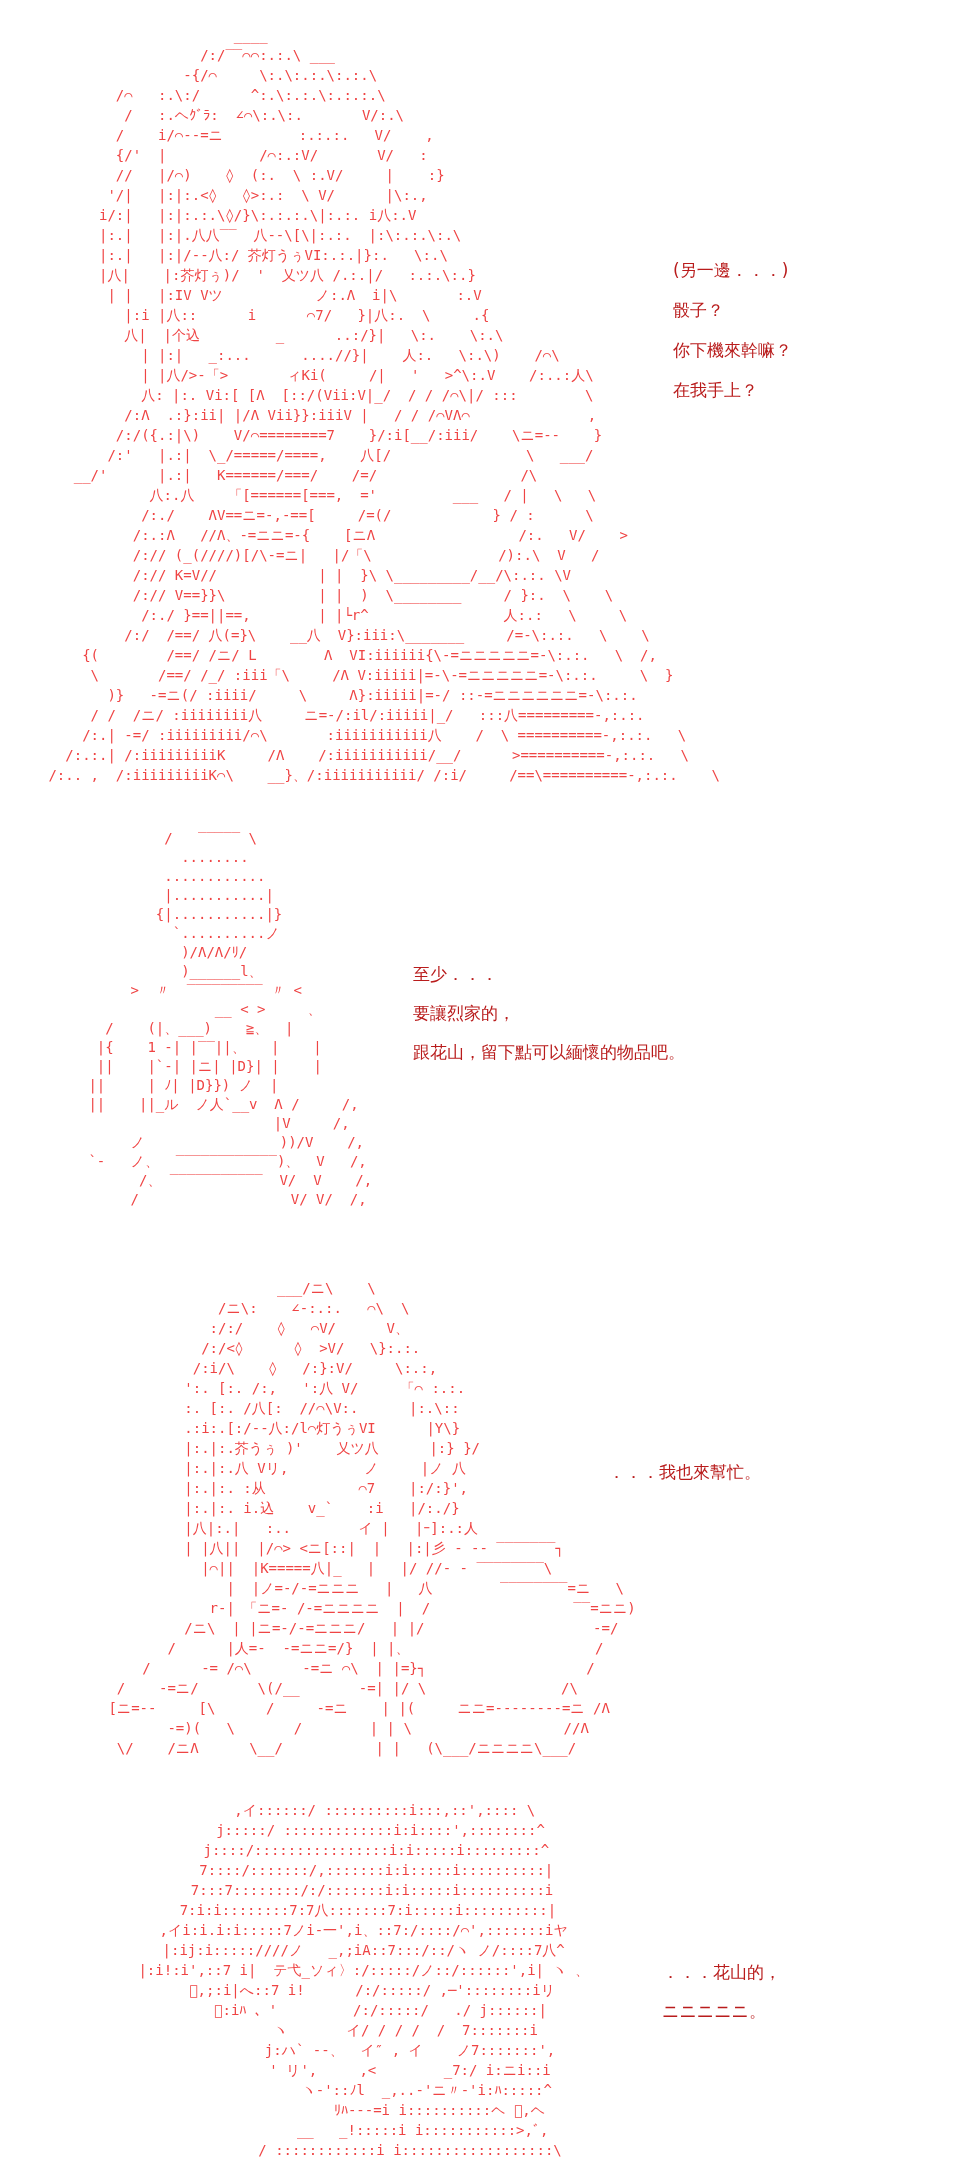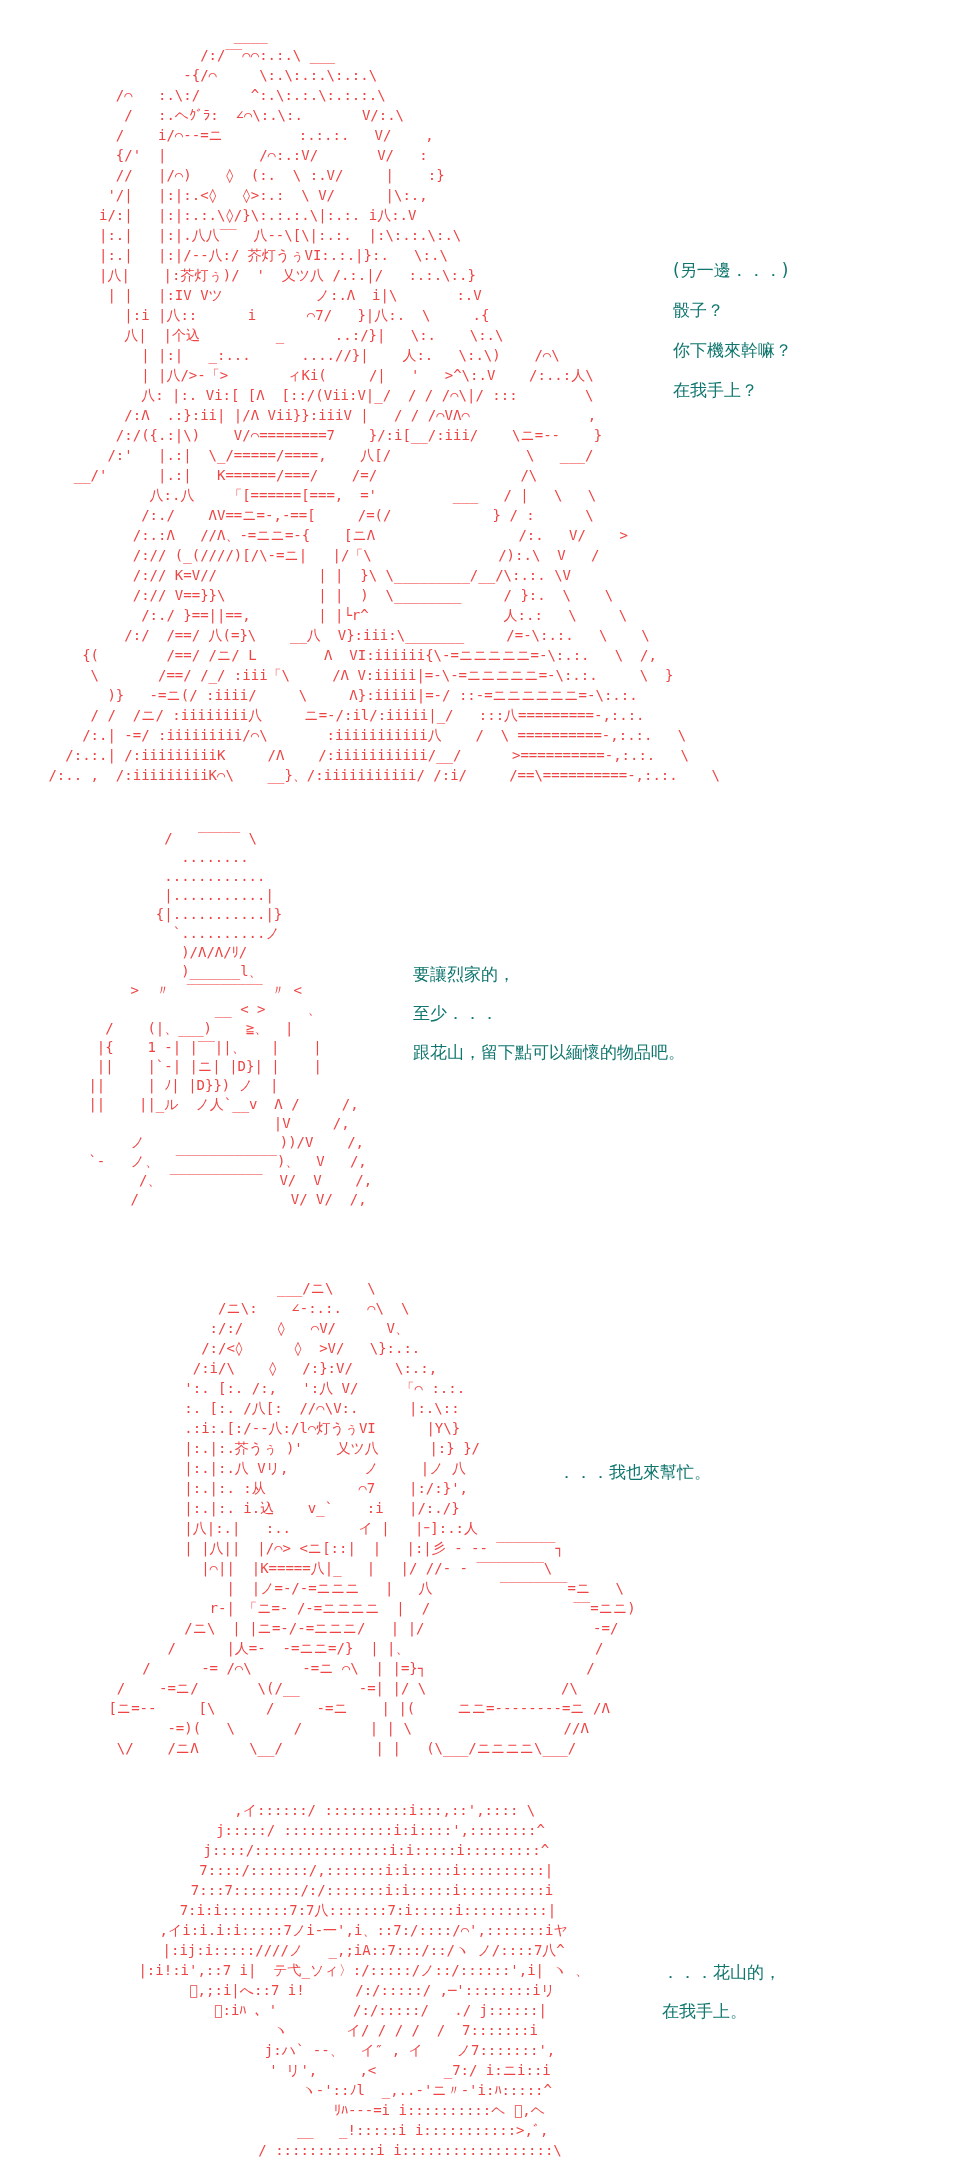--- a/index.html
+++ b/index.html
@@ -23,27 +23,27 @@
     }
     #art1 { left: 40px;  top: 25px;   line-height: 20px; }
     #art2 { left: 80px;  top: 829px;  line-height: 19px; }
     #art3 { left: 100px; top: 1278px; line-height: 20px; }
     #art4 { left: 130px; top: 1800px; line-height: 20px; text-align: center; }
 
     .dialogue {
       position: absolute;
       font-family: "DejaVu Sans", sans-serif;
       font-size: 17px;
-      color: #0f766e;
+      color: #b91c1c;
     }
     .dialogue .line { white-space: nowrap; height: 40px; line-height: 40px; }
     #dlg1 { left: 673px; top: 250px; }
     #dlg2 { left: 413px; top: 955px; }
     #dlg2 .line { height: 39px; line-height: 39px; }
-    #dlg3 { left: 558px; top: 1452px; }
+    #dlg3 { left: 608px; top: 1452px; }
     #dlg4 { left: 625px; top: 1953px; }
     #dlg4 .line { height: 39px; line-height: 39px; margin-left: 37px; }
   </style>
 </head>
 <body>
 
 <div id="canvas">
 
   <section>
     <pre id="art1" class="art">                       ____
@@ -107,22 +107,22 @@
   |{    1 -| |‾‾||、   |    |
   ||    |`‐| |ニ| |D}| |    |
  ||     | ﾉ| |D}}) ノ  |
  ||    ||_ル  ノ人`__v  Λ /     /,
                        |V     /,
       ノ                ))/V    /,
  `‐   ノ、  ‾‾‾‾‾‾‾‾‾‾‾‾)、  V   /,
        /、 ‾‾‾‾‾‾‾‾‾‾‾  V/  V    /,
       /                  V/ V/  /,</pre>
     <div id="dlg2" class="dialogue">
+      <div class="line">至少．．．</div>
       <div class="line">要讓烈家的，</div>
-      <div class="line">至少．．．</div>
       <div class="line">跟花山，留下點可以緬懷的物品吧。</div>
     </div>
   </section>
 
   <section>
     <pre id="art3" class="art">                     ___/ニ\    \
               /ニ\:    ∠‐:.:.   ⌒\  \
              :/:/    ◊   ⌒V/      V、
             /:/&lt;◊      ◊  &gt;V/   \}:.:.
            /:i/\    ◊   /:}:V/     \:.:,
@@ -164,17 +164,17 @@
      ﾞ:iﾊ 、'         /:/:::::/   ./ j::::::|
            ヽ       イ/ / / /  /  7:::::::i
             j:ハ` ‐‐、  イ″ , イ    ノ7:::::::',
             ' リ',     ,&lt;        _7:/ i:ニi::i
                 ヽ‐'::ﾉl  _,..‐'ニ〃‐'i:ﾊ:::::^
                    ﾘﾊ‐‐‐=i i::::::::::ヘ ﾞ,ヘ
                __   _!:::::i i:::::::::::&gt;,ﾞ,
             / ::::::::::::i i::::::::::::::::::\</pre>
     <div id="dlg4" class="dialogue">
       <div class="line">．．．花山的，</div>
-      <div class="line">在我手上。</div>
+      <div class="line">ニニニニニ。</div>
     </div>
   </section>
 
 </div>
 
 </body></html>

